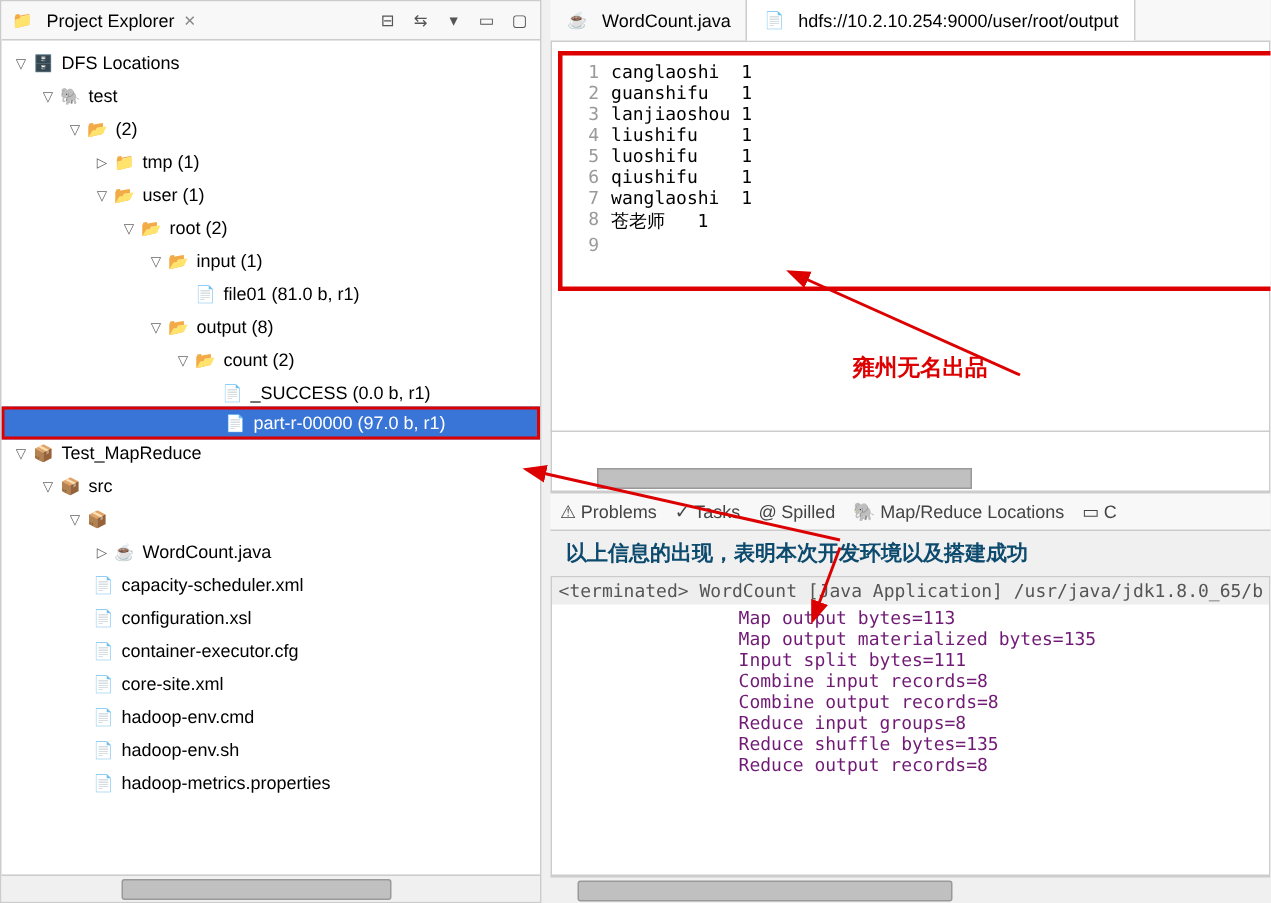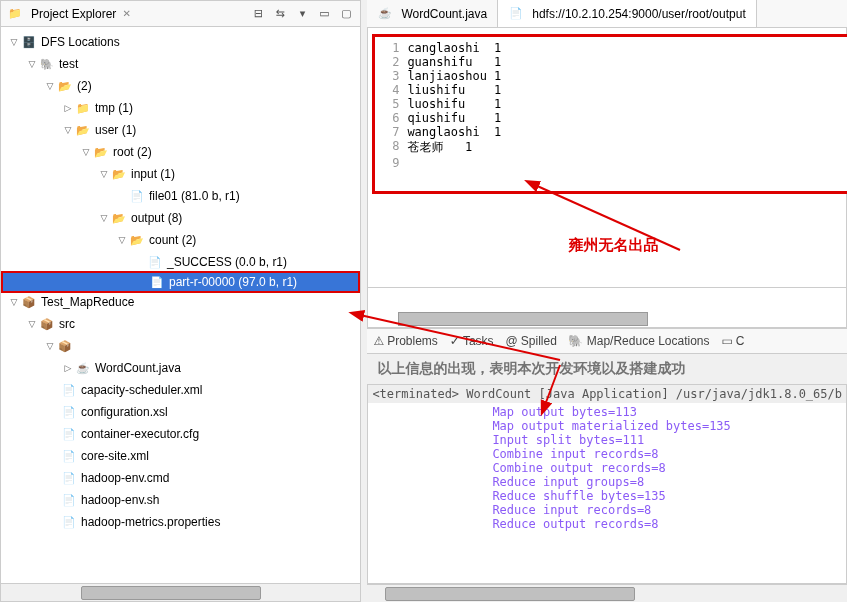--- a/index.html
+++ b/index.html
@@ -29,25 +29,25 @@
 .tab { display: flex; align-items: center; padding: 0 10px; border-right: 1px solid #ccc; gap: 4px; cursor: pointer; }
 .tab.active { background: #fff; }
 .editor-area { background: #fff; flex: 1; position: relative; border: 1px solid #ccc; border-top: none; }
 .editor-box { position: absolute; top: 6px; left: 4px; width: 560px; height: 160px; border: 3px solid #d00; padding: 4px; font-family: Consolas, monospace; background: #fff; }
 .editor-line { display: flex; }
 .lineno { width: 20px; text-align: right; color: #999; margin-right: 8px; }
 .editor-text { white-space: pre; }
 .annotation1 { position: absolute; top: 208px; left: 200px; color: #d00; font-size: 15px; font-weight: bold; }
 .bottom-tabs { height: 26px; display: flex; align-items: center; padding: 0 6px; gap: 12px; border-top: 1px solid #ccc; border-bottom: 1px solid #ccc; background: #f8f8f8; }
 .bottom-tab { display: flex; align-items: center; gap: 3px; cursor: pointer; color: #444; }
-.annotation2 { color: #737373; font-size: 14px; font-weight: bold; padding: 6px 10px; }
+.annotation2 { color: #0c4a6e; font-size: 14px; font-weight: bold; padding: 6px 10px; }
 .console { background: #fff; border: 1px solid #ccc; flex: 1; overflow: hidden; font-family: Consolas, monospace; font-size: 12px; }
 .console-header { background: #eee; padding: 2px 4px; color: #555; white-space: nowrap; overflow: hidden; }
 .console-body { padding: 2px 4px; }
-.console-line { color: #8b5cf6; white-space: pre; padding-left: 120px; }
+.console-line { color: #701a75; white-space: pre; padding-left: 120px; }
 .arrow { position: absolute; pointer-events: none; }
 .scrollbar-h-r { height: 18px; background: #f0f0f0; border-top: 1px solid #ccc; display: flex; align-items: center; padding: 0 8px; }
 .scrollbar-h-r .thumb { background: #c0c0c0; height: 14px; border: 1px solid #999; border-radius: 2px; width: 250px; margin-left: 10px; }
 .close-x { color: #888; font-size: 10px; margin-left: 2px; }
 .editor-bottom-area { height: 40px; background:#fff; border:1px solid #ccc; border-top:none; display:flex; align-items:flex-end;}
 .editor-bottom-area .thumb { background:#c0c0c0; height:14px; border:1px solid #999; width:250px; margin-left:30px; margin-bottom:1px;}
 </style>
 </head>
 <body>
 
@@ -260,21 +260,20 @@
     <div class="console">
       <div class="console-header">&lt;terminated&gt; WordCount [Java Application] /usr/java/jdk1.8.0_65/b</div>
       <div class="console-body">
         <div class="console-line">Map output bytes=113</div>
         <div class="console-line">Map output materialized bytes=135</div>
         <div class="console-line">Input split bytes=111</div>
         <div class="console-line">Combine input records=8</div>
         <div class="console-line">Combine output records=8</div>
         <div class="console-line">Reduce input groups=8</div>
         <div class="console-line">Reduce shuffle bytes=135</div>
-        <div class="console-line">Reduce input records=8</div>
         <div class="console-line">Reduce output records=8</div>
       </div>
     </div>
     <div class="scrollbar-h-r">
         <div class="thumb"></div>
       </div>
   </div>
 </div>
 
 <svg class="arrow" style="top:0;left:0;width:847px;height:602px;">

